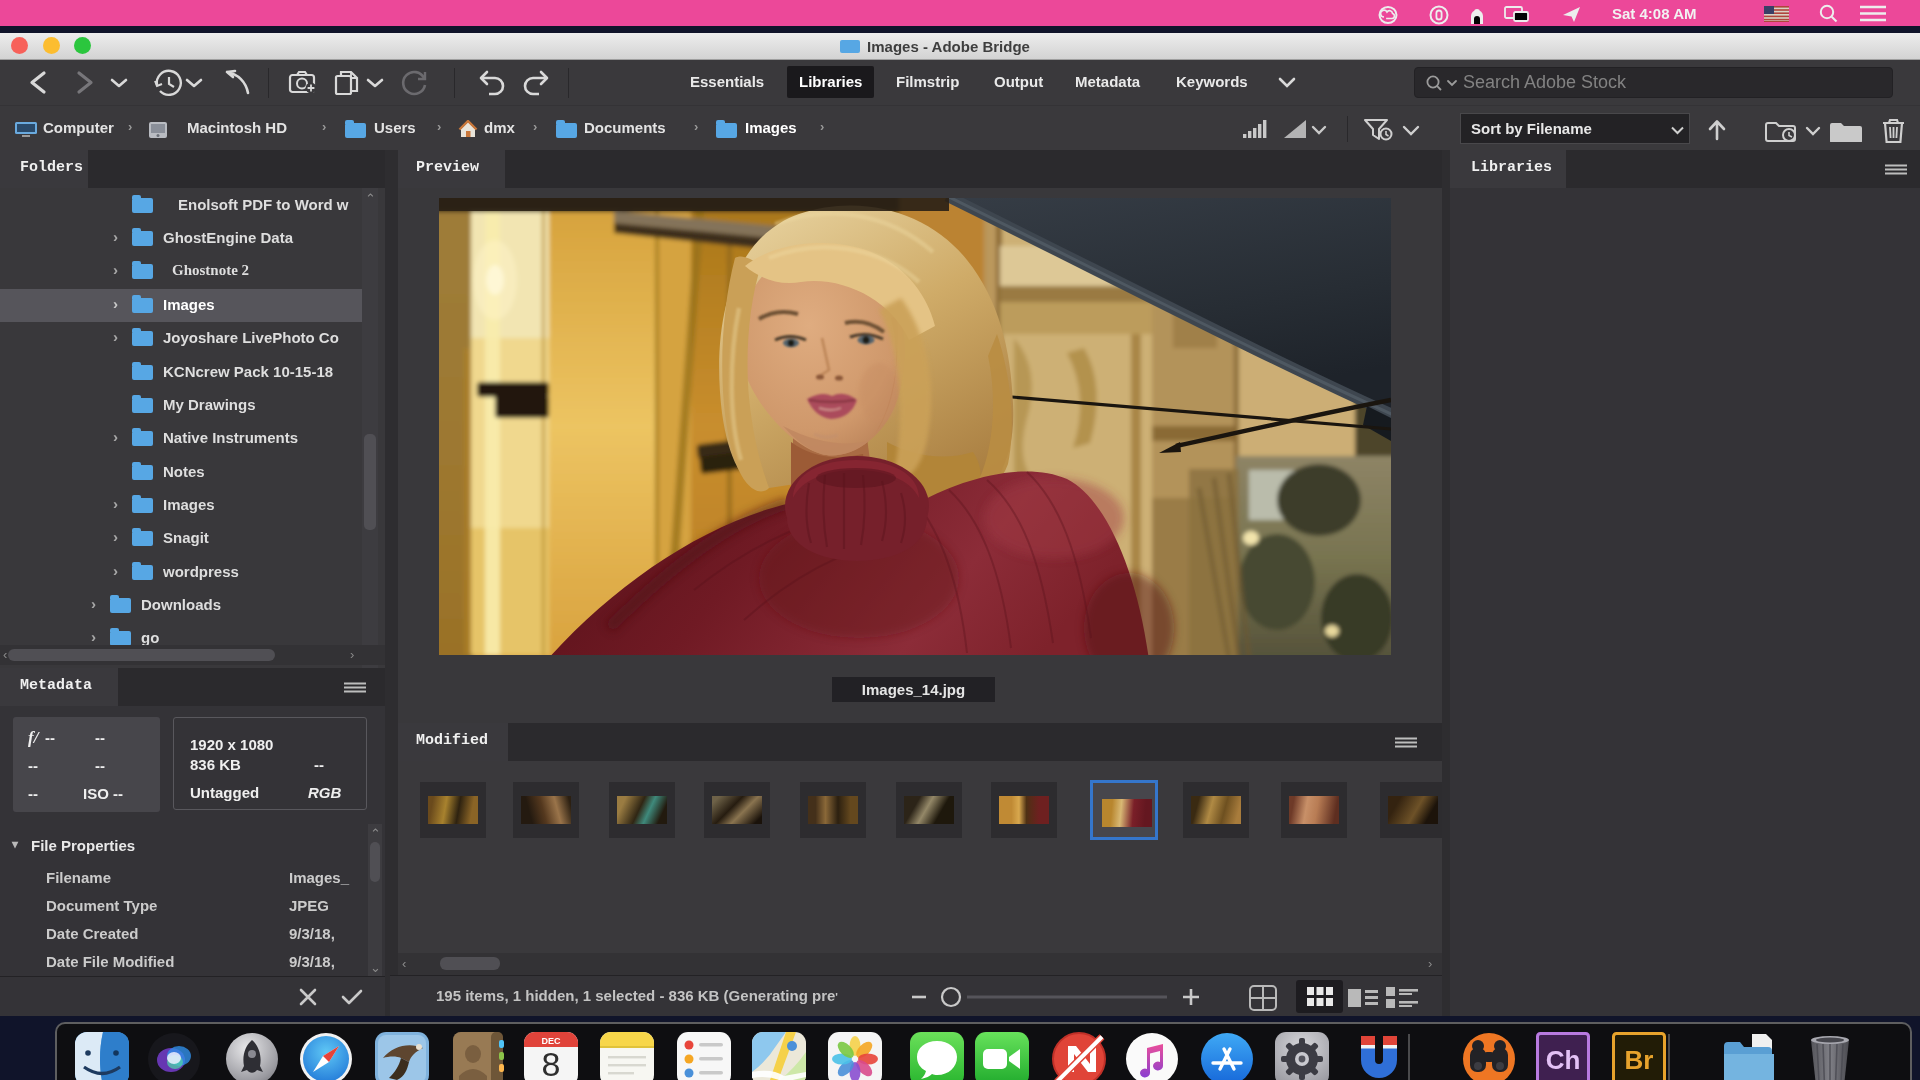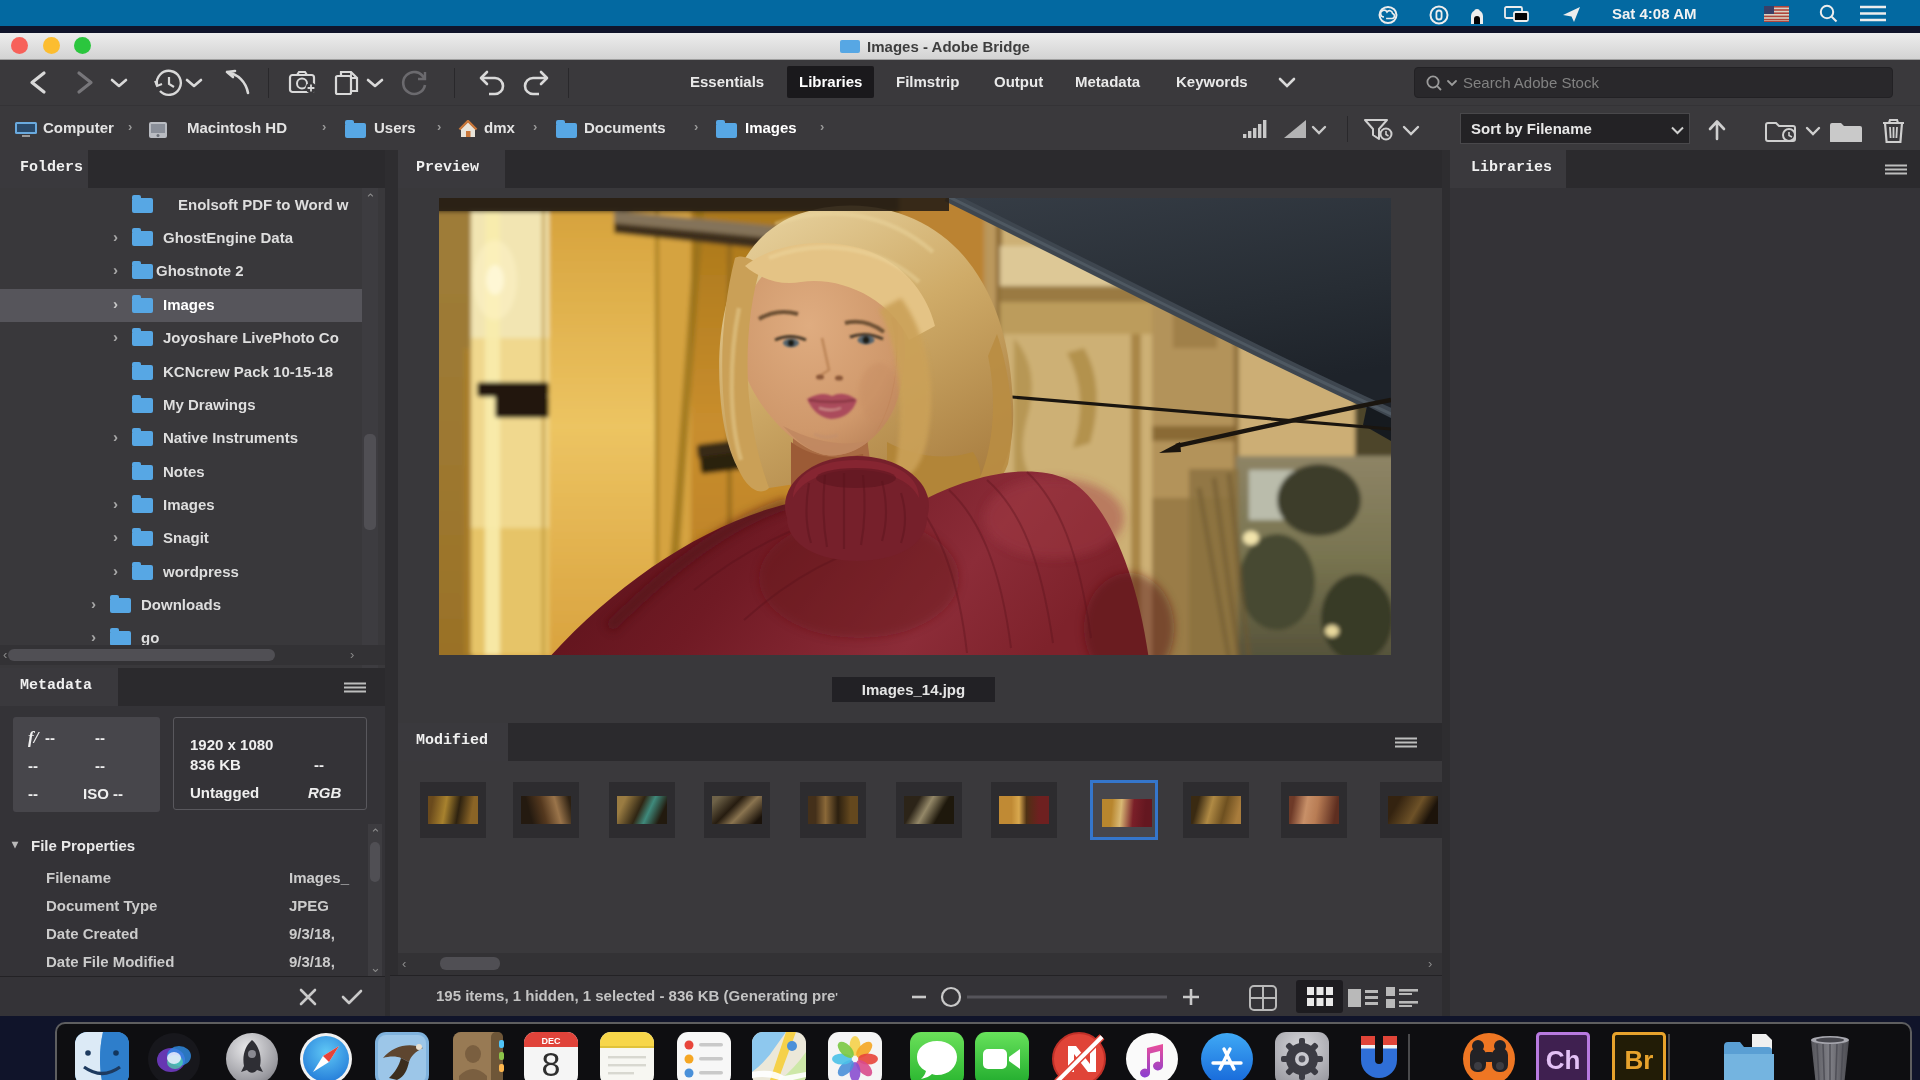--- a/index.html
+++ b/index.html
@@ -1,33 +1,33 @@
 <!DOCTYPE html>
 <html><head>
 <meta charset="utf-8">
 <style>
 * { margin:0; padding:0; box-sizing:border-box; }
 html,body { width:1920px; height:1080px; overflow:hidden; background:#06070d; font-family:"Liberation Sans", sans-serif; }
 .abs { position:absolute; }
 #screen { position:relative; width:1920px; height:1080px; background:#10142a; }
 
-#menubar { left:0; top:0; width:1920px; height:26px; background:#0369a1; color:#ececec; }
+#menubar { left:0; top:0; width:1920px; height:26px; background:#ec4899; color:#ececec; }
 #menubar .mtxt { position:absolute; top:5px; font-size:15px; font-weight:700; color:#f2f2f2; }
 
 #titlebar { left:0; top:33px; width:1920px; height:27px; background:linear-gradient(#ededed,#d3d3d3); border-bottom:1px solid #9f9f9f; }
 .tl { position:absolute; top:4px; width:17px; height:17px; border-radius:50%; }
 #title { position:absolute; top:5px; width:100%; padding-right:50px; text-align:center; font-size:15px; font-weight:700; color:#3e3e3e; }
 
 #win { left:0; top:60px; width:1920px; height:956px; background:#39383b; }
 
 #toolbar { left:0; top:0; width:1920px; height:45px; background:#3a393c; }
 .sep { position:absolute; top:8px; width:1px; height:30px; background:#29282b; }
 .tab { position:absolute; top:6px; height:32px; line-height:32px; font-size:15px; font-weight:700; color:#e9e9e9; }
 #tab-lib { background:#1a191c; padding:0 12px; border-radius:2px; color:#fff; }
-#search { position:absolute; left:1414px; top:7px; width:479px; height:31px; background:#29282b; border:1px solid #222124; border-radius:4px; color:#828282; font-size:15px; line-height:29px; }
+#search { position:absolute; left:1414px; top:7px; width:479px; height:31px; background:#29282b; border:1px solid #222124; border-radius:4px; color:#828282; font-size:18px; line-height:29px; }
 
 #crumbs { left:0; top:45px; width:1920px; height:45px; background:#3a393c; border-top:1px solid #343336; color:#e3e3e3; font-size:15px; }
 .crumb { position:absolute; top:13px; font-weight:700; }
 .gt { color:#9a9a9a; font-size:13px; }
 .folder { position:absolute; width:21px; height:15px; background:#57a7e4; border-radius:2px; }
 .folder:before { content:""; position:absolute; left:0; top:-3px; width:9px; height:4px; background:#57a7e4; border-radius:2px 2px 0 0; }
 #sortbox { position:absolute; left:1460px; top:7px; width:230px; height:31px; background:#232225; border:1px solid #49484b; color:#e8e8e8; font-size:15px; line-height:29px; font-weight:700; }
 
 .tabstrip { position:absolute; background:#2b2a2d; }
 .ptab { position:absolute; top:0; height:100%; background:#3a393d; color:#f0f0f0; font-weight:700; font-size:15px;font-family:Liberation Mono, monospace; }
@@ -275,21 +275,21 @@
           <div class="lbl" style="left:163px;margin-left:15px;">Enolsoft PDF to Word w</div>
         </div>
       <div class="frow" style="top:34px;">
           <div class="arr" style="left:113px;">›</div>
           <div class="fi" style="left:132px;"></div>
           <div class="lbl" style="left:163px;">GhostEngine Data</div>
         </div>
       <div class="frow" style="top:67px;">
           <div class="arr" style="left:113px;">›</div>
           <div class="fi" style="left:132px;"></div>
-          <div class="lbl" style="left:156px;">Ghostnote 2</div>
+          <div class="lbl" style="left:172px;font-family:Liberation Serif, serif;">Ghostnote 2</div>
         </div>
       <div class="frow" style="top:101px; background:#56555b; width:366px;">
           <div class="arr" style="left:113px; color:#c9c9c9;">›</div>
           <div class="fi" style="left:132px;"></div>
           <div class="lbl" style="left:163px; font-weight:700; color:#fff;">Images</div>
         </div>
       <div class="frow" style="top:134px;">
           <div class="arr" style="left:113px;">›</div>
           <div class="fi" style="left:132px;"></div>
           <div class="lbl" style="left:163px;">Joyoshare LivePhoto Co</div>

